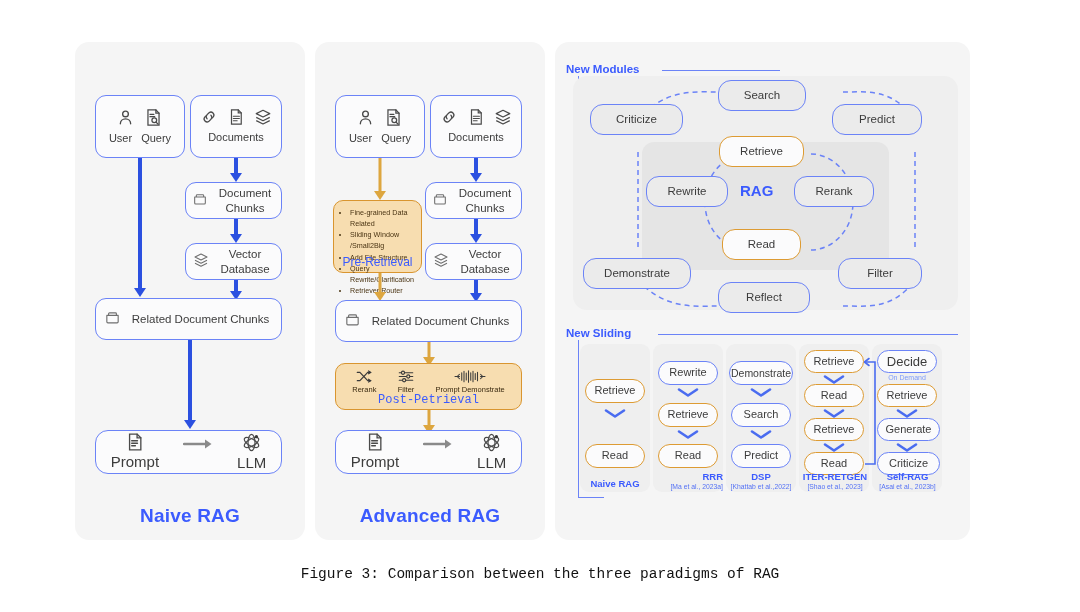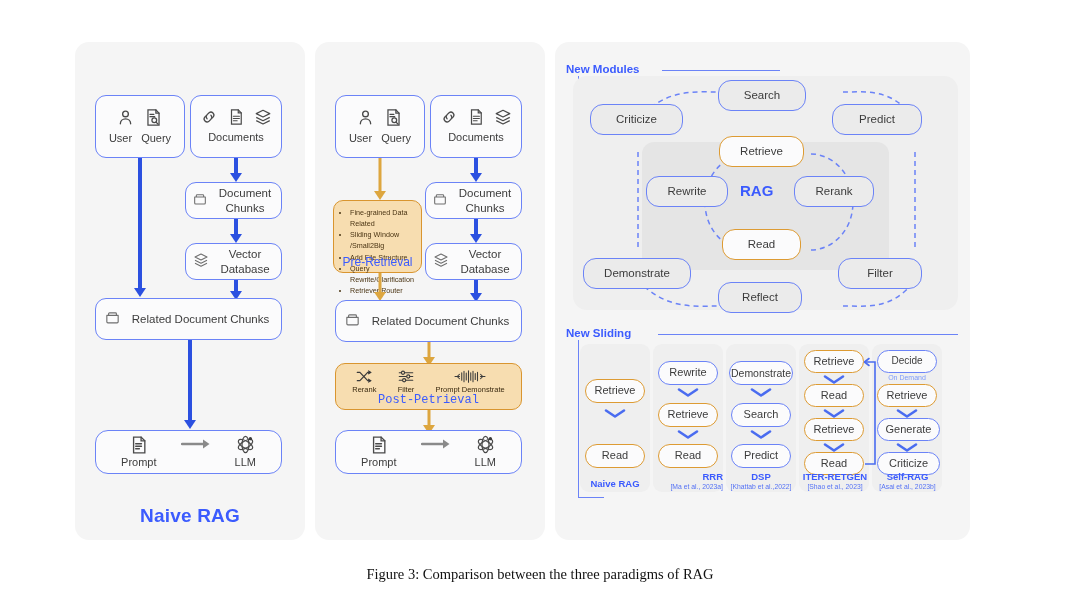--- a/index.html
+++ b/index.html
@@ -26,21 +26,21 @@
   .node.gray{background:#ebebeb;border-color:#6b83f7;}
   .node.pill{border-radius:13px;}
   .node .lbl{padding:0 4px;white-space:pre-line;}
 
   .iconrow{display:flex;flex-direction:column;align-items:center;gap:2px;}
   .icons{display:flex;align-items:center;justify-content:center;gap:9px;}
   .captions{display:flex;align-items:center;justify-content:center;gap:9px;
     font-size:11px;color:#3c3c3c;}
   .inlinebox{display:flex;align-items:center;justify-content:center;gap:7px;}
   .iconlabel{display:flex;flex-direction:column;align-items:center;gap:1px;
-    font-size:11px;color:#3c3c3c;}
+    font-size:15px;color:#3c3c3c;}
 
   
   .arrow{position:absolute;}
   .arrow .shaft{position:absolute;left:50%;transform:translateX(-50%);width:4px;background:#2b50e0;}
   .arrow .head{position:absolute;left:50%;transform:translateX(-50%);
     width:0;height:0;border-left:6.5px solid transparent;border-right:6.5px solid transparent;
     border-top:9px solid #2b50e0;}
   .arrow.thin .shaft{width:3px;}
   .arrow.amber .shaft{background:#dda63f;}
   .arrow.amber .head{border-top-color:#dda63f;}
@@ -73,21 +73,21 @@
   .dash svg{display:block;overflow:visible;}
 
   .patcol{position:absolute;background:#efefef;border-radius:9px;}
   .patlabel{position:absolute;width:100%;text-align:center;color:#3b5bfe;
     font-size:9.5px;font-weight:bold;line-height:1.25;}
   .patcite{display:block;font-size:6.8px;font-weight:normal;color:#5572f5;}
   .ondemand{position:absolute;width:100%;text-align:center;color:#7e9bfb;font-size:7px;}
 
   .caption{
     position:absolute;left:0;top:566px;width:1080px;text-align:center;
-    font-family:Liberation Serif, serif;font-size:14.5px;color:#111;
+    font-family:Liberation Mono, monospace;font-size:14.5px;color:#111;
   }
 </style>
 </head>
 <body>
 
 <div class="figure">
 
   <div class="panel" style="left:75px;top:42px;width:230px;height:498px;">
   </div>
 
@@ -435,20 +435,21 @@
           <ellipse cx="12" cy="12" rx="4" ry="9.2"></ellipse>
           <ellipse cx="12" cy="12" rx="4" ry="9.2" transform="rotate(60 12 12)"></ellipse>
           <ellipse cx="12" cy="12" rx="4" ry="9.2" transform="rotate(120 12 12)"></ellipse>
           <circle cx="17.6" cy="5.3" r="1.9" fill="#3a3a3a" stroke="none"></circle>
         </svg>
         <span>LLM</span>
       </span>
     </div>
   </div>
 
+  <div class="panel-title" style="left:315px;top:505px;width:230px;">Advanced RAG</div>
 
   <div class="panel" style="left:555px;top:42px;width:415px;height:498px;"></div>
 
   <div class="sectionlabel" style="left:566px;top:63px;">New Modules</div>
   <div class="hr-line" style="left:662px;top:70px;width:118px;"></div>
   <div class="v-line" style="left:578px;top:76px;height:130px;"></div>
 
   <div class="modcore" style="left:573px;top:76px;width:385px;height:234px;"></div>
   <div class="modinner" style="left:642px;top:142px;width:247px;height:128px;"></div>
 
@@ -490,21 +491,21 @@
   </div>
   <div class="node amber pill" style="left:722px;top:229px;width:79px;height:31px;background:#fbfbfc;">
     <span class="lbl">Read</span>
   </div>
   <div class="node gray pill" style="left:583px;top:258px;width:108px;height:31px;">
     <span class="lbl">Demonstrate</span>
   </div>
   <div class="node gray pill" style="left:838px;top:258px;width:84px;height:31px;">
     <span class="lbl">Filter</span>
   </div>
-  <div class="node gray pill" style="left:718px;top:282px;width:84px;height:31px;">
+  <div class="node gray pill" style="left:718px;top:282px;width:92px;height:31px;">
     <span class="lbl">Reflect</span>
   </div>
 
   <div class="sectionlabel" style="left:566px;top:327px;">New Sliding</div>
   <div class="hr-line" style="left:658px;top:334px;width:300px;"></div>
   <div class="v-line" style="left:578px;top:340px;height:158px;"></div>
   <div class="hr-line" style="left:578px;top:497px;width:26px;"></div>
 
   <div class="patcol" style="left:580px;top:344px;width:70px;height:148px;"></div>
   <div class="patcol" style="left:653px;top:344px;width:70px;height:148px;"></div>
@@ -606,21 +607,21 @@
     <svg width="22" height="130">
       <path d="M5 14 L15 14 L15 116 L5 116" stroke="#4a6cf0" stroke-width="1.6" fill="none"></path>
       <path d="M9 10.5 L4.5 14 L9 17.5" stroke="#4a6cf0" stroke-width="1.6" fill="none" stroke-linecap="round" stroke-linejoin="round"></path>
     </svg>
   </div>
   <div class="patlabel" style="left:795px;top:471px;width:80px;">
     <span>ITER-RETGEN</span>
     <span class="patcite">[Shao et al., 2023]</span>
   </div>
 
-  <div class="node pill" style="left:877px;top:350px;width:60px;height:23px;font-size:10px;">
+  <div class="node pill" style="left:877px;top:350px;width:60px;height:23px;font-size:13px;">
     <span class="lbl">Decide</span>
   </div>
   <div class="ondemand" style="left:872px;top:374px;width:70px;">On Demand</div>
   <div class="node amber pill" style="left:877px;top:384px;width:60px;height:23px;font-size:11px;">
     <span class="lbl">Retrieve</span>
   </div>
   <div class="chev" style="left:896px;top:408px;">
     <svg width="22" height="11" viewBox="0 0 22 11">
         <path d="M2 2.5L11 8.5L20 2.5" stroke="#4a6cf0" stroke-width="2.6" fill="none" stroke-linecap="round" stroke-linejoin="round"></path>
       </svg>

